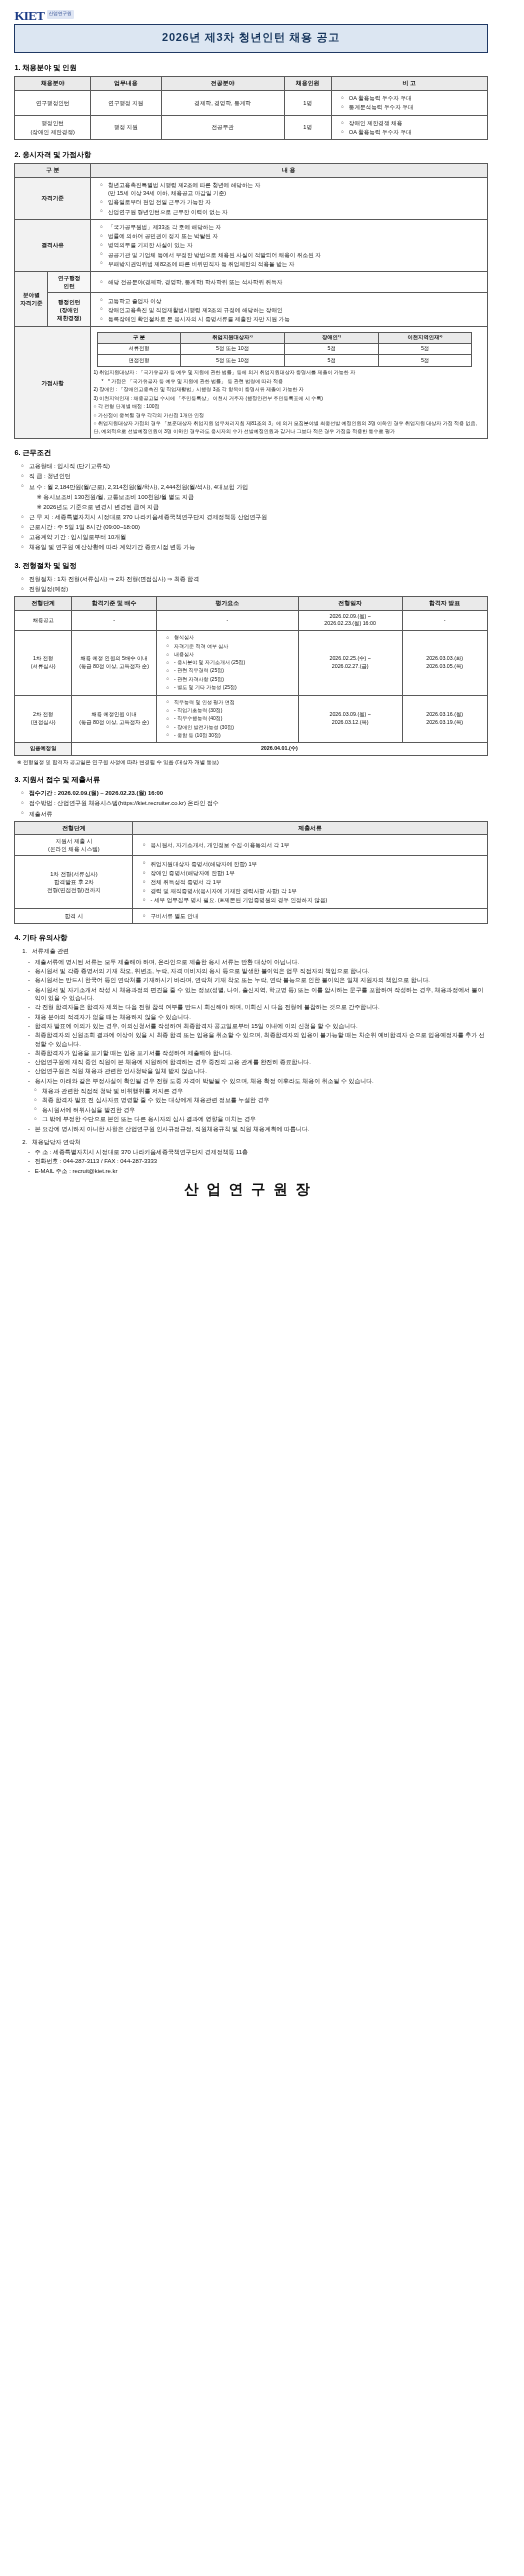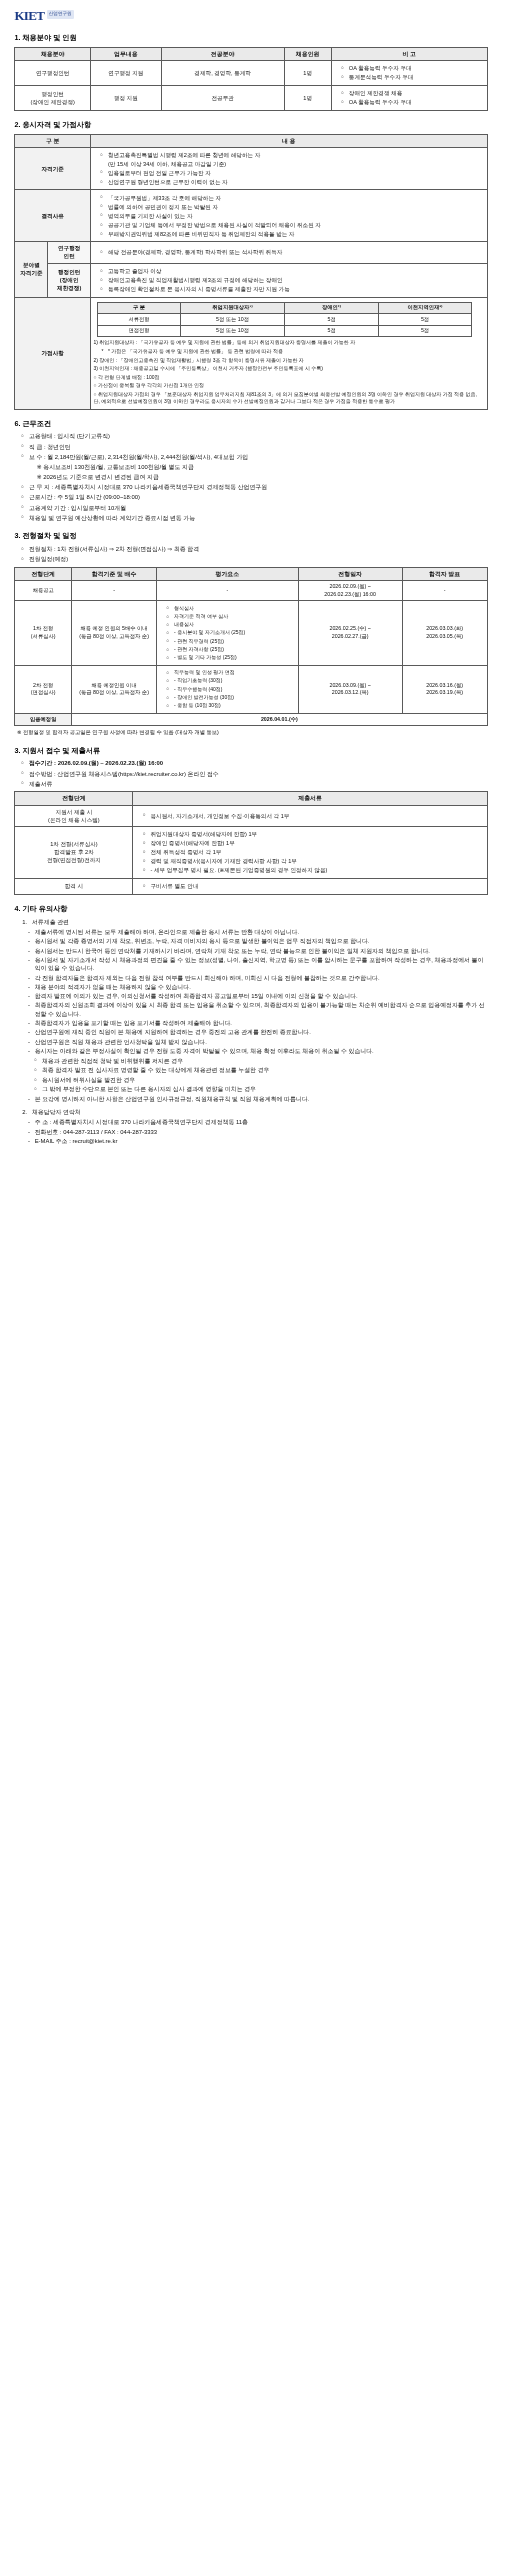--- a/index.html
+++ b/index.html
@@ -75,20 +75,21 @@
 </head>
 <body>
 
 <div class="page">
 
   <div class="logo-row">
     <span class="logo-kiet">KIET</span>
     <span class="logo-sub">산업연구원</span>
   </div>
 
+  <div class="title-bar">2026년 제3차 청년인턴 채용 공고</div>
 
   <h2 class="sec">1. 채용분야 및 인원</h2>
   <table>
     <colgroup>
         <col style="width:16%">
         <col style="width:15%">
         <col style="width:26%">
         <col style="width:10%">
         <col style="width:33%">
       </colgroup>
@@ -406,15 +407,16 @@
       <span class="n">2.</span>
       <span>채용담당자 연락처</span>
     </div>
     <div class="sub2">
       <div>주 소 : 세종특별자치시 시정대로 370 나라키움세종국책연구단지 경제정책동 11층</div>
       <div>전화번호 : 044-287-3113 / FAX : 044-287-3333</div>
       <div>E-MAIL 주소 : recruit@kiet.re.kr</div>
     </div>
   </div>
 
+  <div class="footer-org">산업연구원장</div>
 
 </div>
 
 
 </body></html>

